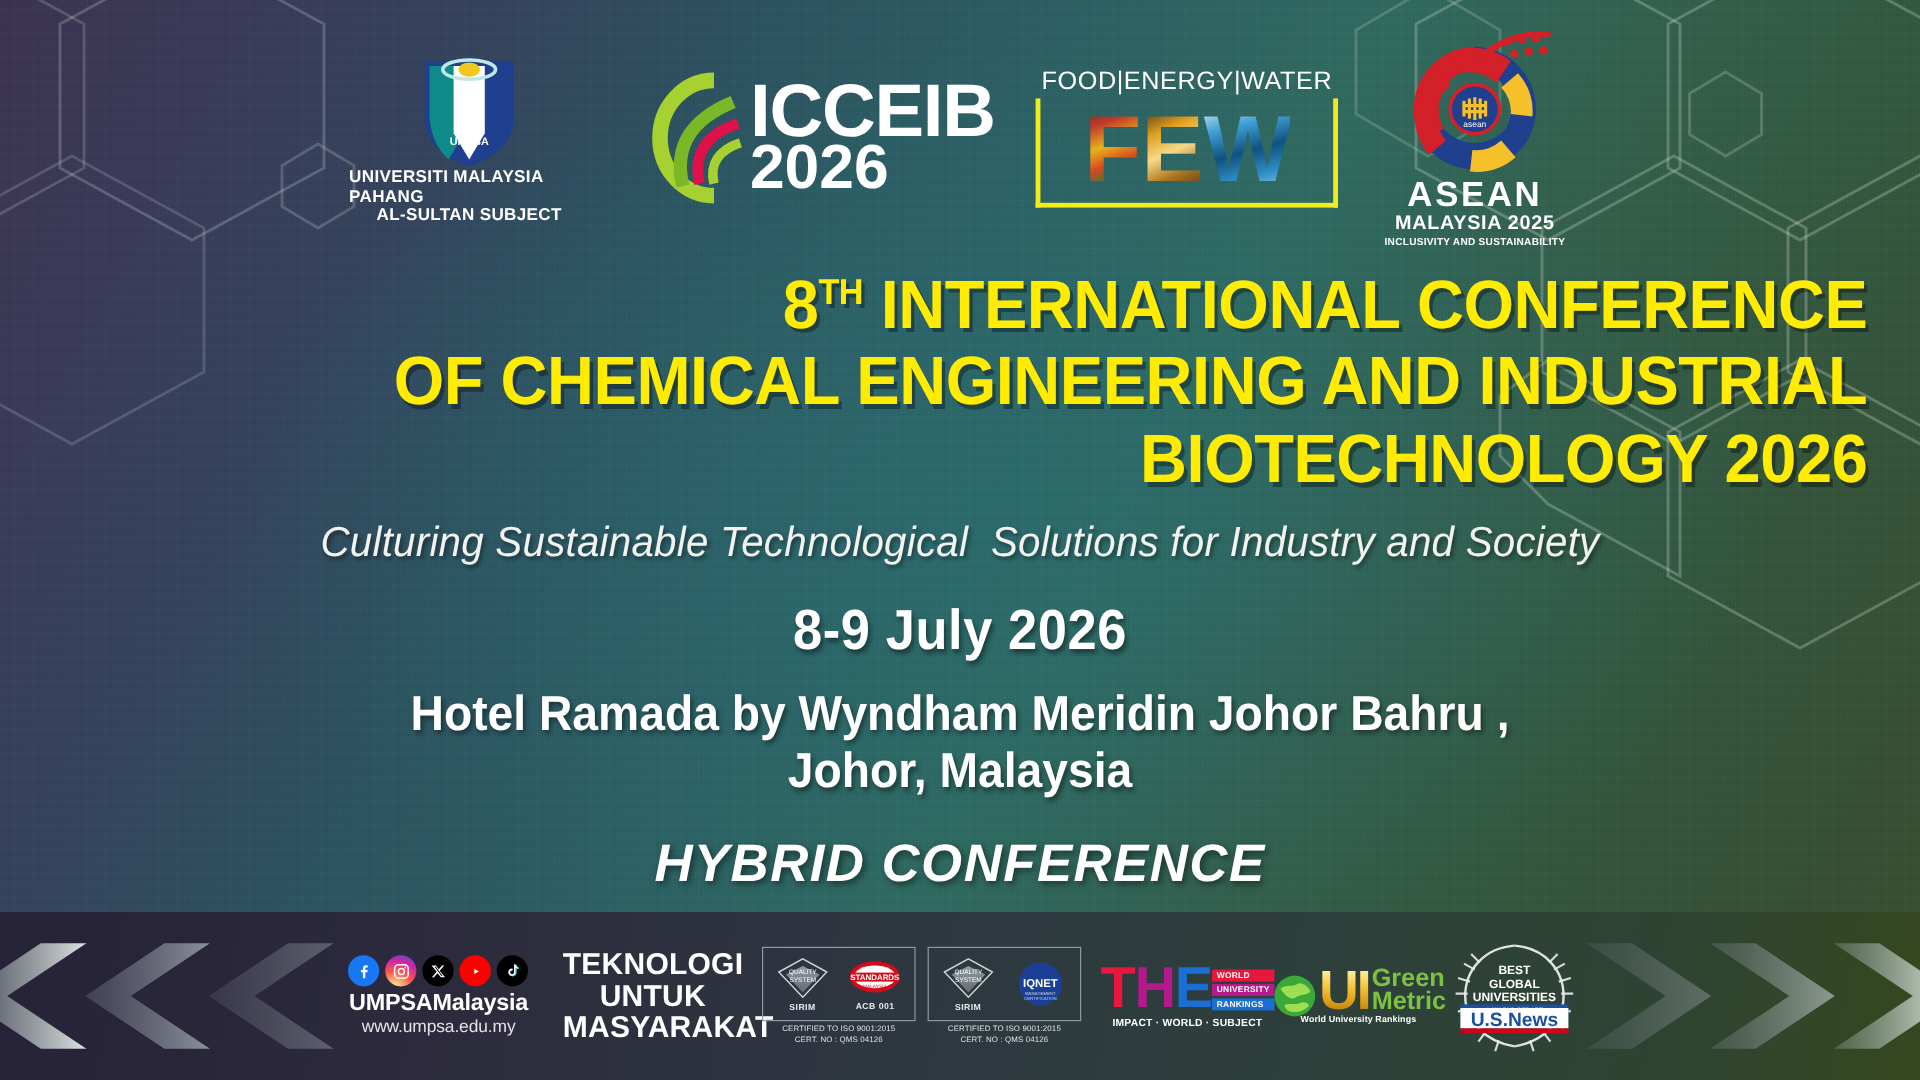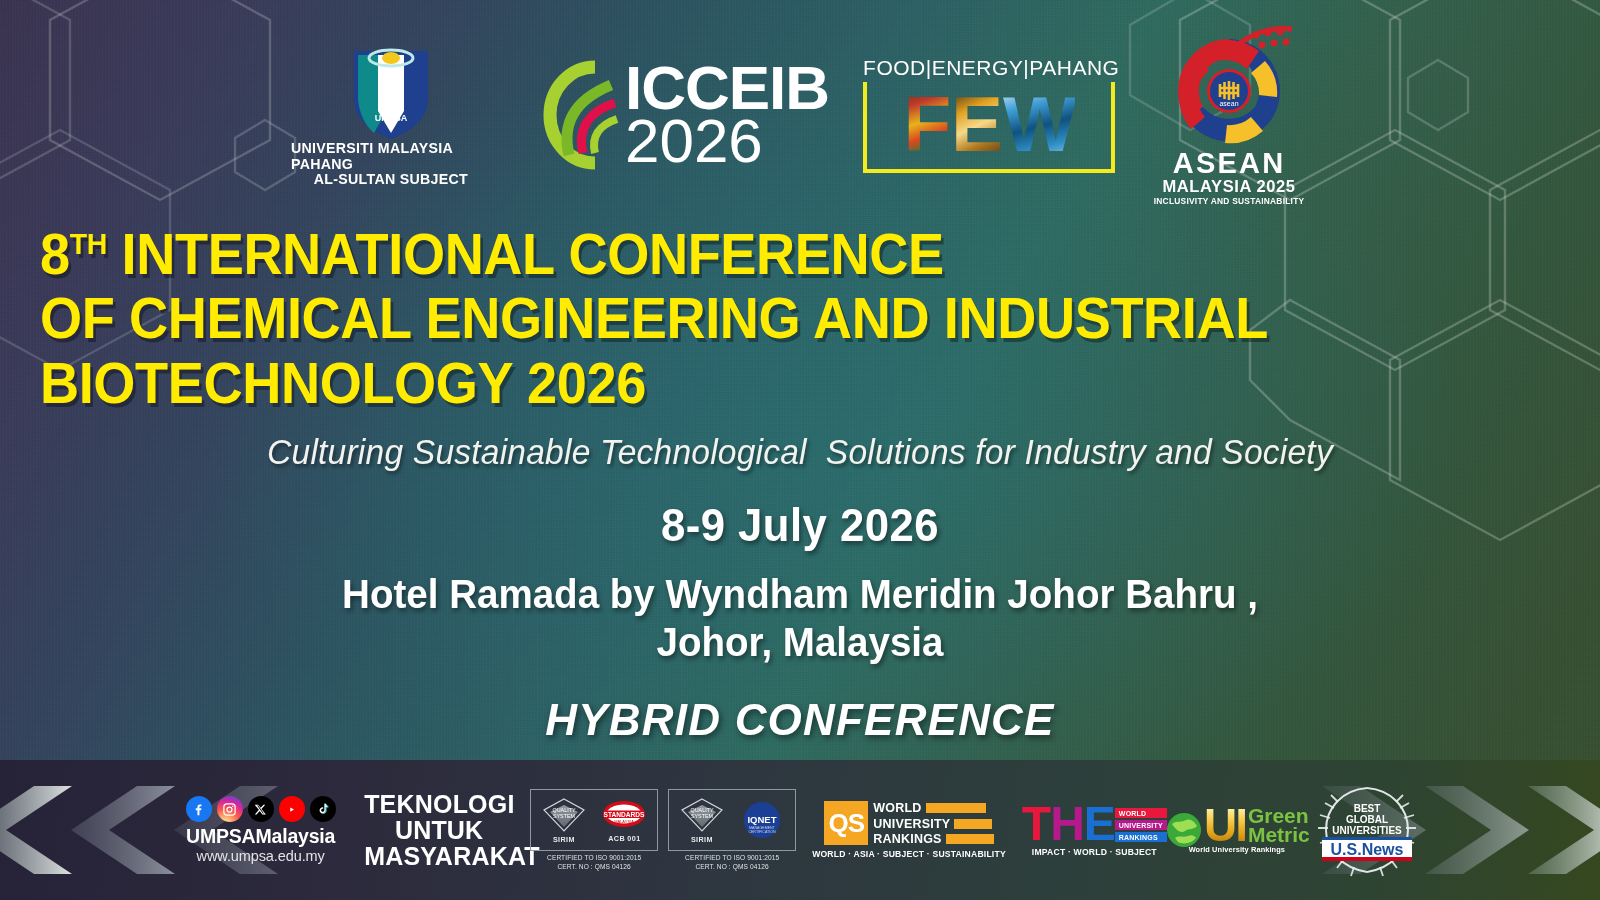--- a/index.html
+++ b/index.html
@@ -35,21 +35,21 @@
   .umpsa { width:200px; display:flex; flex-direction:column; align-items:center; }
   .umpsa-shield { position:relative; width:86px; height:100px; }
   .umpsa-ar { font-size:12.5px; color:#fff; margin-top:4px; letter-spacing:.2px; }
   .umpsa-l1 { font-size:14.2px; font-weight:bold; color:#fff; letter-spacing:.3px; line-height:1.12; }
   .umpsa-l2 { font-size:14.2px; font-weight:bold; color:#fff; letter-spacing:.3px; line-height:1.12; }
 
   
   .icceib { display:flex; align-items:center; gap:4px;justify-content:center; }
   .icceib-txt { display:flex; flex-direction:column; line-height:.84; }
   .icceib-name { font-size:62px; font-weight:bold; color:#fff; letter-spacing:-1px; font-family:"Liberation Sans", sans-serif; }
-  .icceib-year { font-size:62px; font-weight:normal; color:#fff; letter-spacing:0px; }
+  .icceib-year { font-size:52px; font-weight:bold; color:#fff; letter-spacing:0px; }
 
   
   .few { width:252px; }
   .few-head { text-align:center; font-size:21px; color:#fff; letter-spacing:.5px; margin-bottom:2px; white-space:nowrap; }
   .few-box { border:4px solid #f4eb1c; border-top:none; padding:7px 10px 9px; display:flex; justify-content:center; }
   .few-letters { display:flex; gap:2px; }
   .few-l {
     font-size:78px; font-weight:bold; line-height:.9; letter-spacing:-2px;
     -webkit-background-clip:text; background-clip:text; color:transparent;
     font-family:"Liberation Sans", sans-serif;
@@ -59,21 +59,21 @@
   .few-w { background-image:linear-gradient(165deg,#cfe8f5 0%,#3f9ed6 26%,#10527f 52%,#2f8ec4 76%,#9ad2ee 100%); }
 
   
   .asean { width:160px; display:flex; flex-direction:column; align-items:center; }
   .asean-mark { position:relative; width:130px; height:125px; }
   .asean-name { font-size:29px; font-weight:bold; color:#fff; letter-spacing:2.2px; line-height:1; margin-top:1px; }
   .asean-sub { font-size:16.5px; font-weight:bold; color:#fff; letter-spacing:.6px; line-height:1.05; }
   .asean-tag { font-size:8.4px; font-weight:bold; color:#fff; letter-spacing:.25px; margin-top:1px; }
 
   
-  .title-block { position:absolute; top:222px; left:0; width:1596px; text-align:left; }
+  .title-block { position:absolute; top:222px; left:0; width:1596px; text-align:right; }
   .title-line {
     font-size:57px; font-weight:bold; color:#ffec00;
     font-family:"Liberation Sans Narrow","Liberation Sans", sans-serif;
     letter-spacing:-.4px; line-height:1.13; transform:scaleX(.95); transform-origin:center;
     text-shadow:3px 4px 0 rgba(0,0,0,0.34);
     white-space:nowrap;
   }
   .title-line sup { font-size:30px; vertical-align:super; }
 
   .tagline {
@@ -219,21 +219,21 @@
         <path d="M90 48 C64 56 52 74 58 98" fill="none" stroke="#e0114a" stroke-width="9"></path>
         <path d="M92 64 C74 70 66 82 70 98" fill="none" stroke="#a7d130" stroke-width="8"></path>
       </svg>
       <div class="icceib-txt">
         <div class="icceib-name">ICCEIB</div>
         <div class="icceib-year">2026</div>
       </div>
     </div>
 
     <div class="few">
-      <div class="few-head">FOOD|ENERGY|PAHANG</div>
+      <div class="few-head">FOOD|ENERGY|WATER</div>
       <div class="few-box">
         <div class="few-letters">
           <span class="few-l few-f">F</span>
           <span class="few-l few-e">E</span>
           <span class="few-l few-w">W</span>
         </div>
       </div>
     </div>
 
     <div class="asean">
@@ -424,42 +424,20 @@
               <div class="cert-label"></div>
             </div>
           </div>
           <div class="cert-foot">
             <div>CERTIFIED TO ISO 9001:2015</div>
             <div>CERT. NO : QMS 04126</div>
           </div>
         </div>
       </div>
 
-      <div class="qs">
-        <div class="qs-row">
-          <div class="qs-mark">
-              <span>QS</span>
-            </div>
-          <div class="qs-lines">
-            <div class="qs-line">
-                <span>WORLD</span>
-                <i class="qs-bar" style="width:60px"></i>
-              </div>
-            <div class="qs-line">
-                <span>UNIVERSITY</span>
-                <i class="qs-bar" style="width:38px"></i>
-              </div>
-            <div class="qs-line">
-                <span>RANKINGS</span>
-                <i class="qs-bar" style="width:48px"></i>
-              </div>
-          </div>
-        </div>
-        <div class="qs-foot">WORLD · ASIA · SUBJECT · SUSTAINABILITY</div>
-      </div>
 
       <div class="the">
         <div class="the-row">
           <div class="the-letters">
             <span class="the-l the-t">T</span>
             <span class="the-l the-h">H</span>
             <span class="the-l the-e">E</span>
           </div>
           <div class="the-tags">
             <span class="the-tag the-tag1">WORLD</span>

